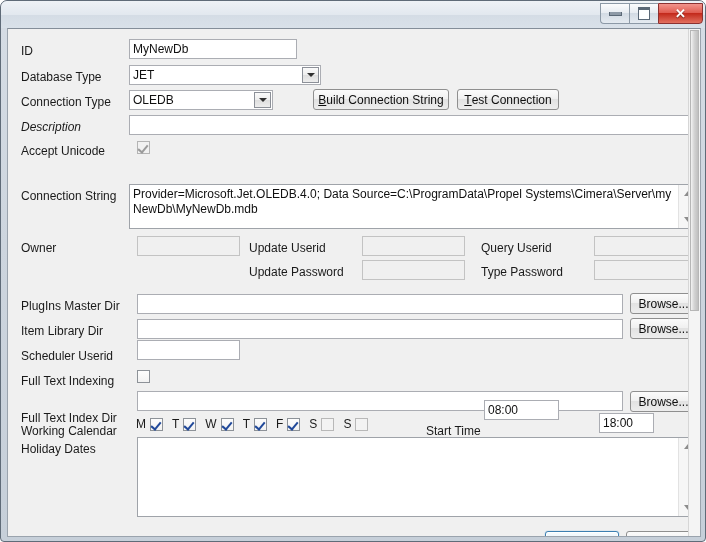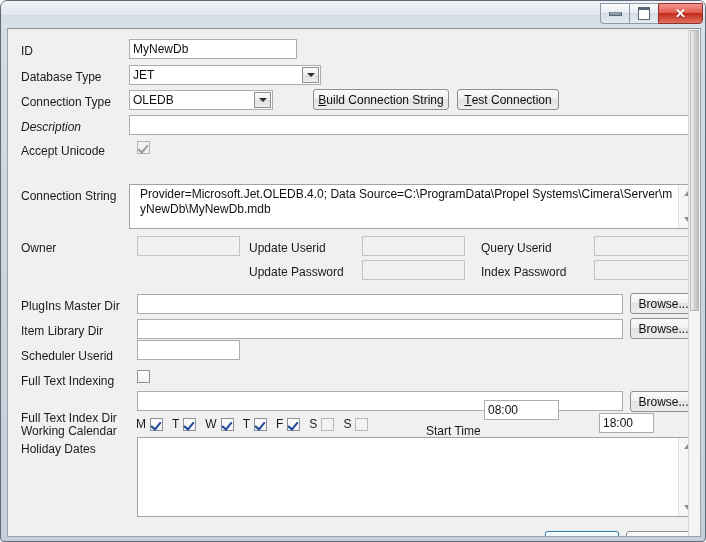--- a/index.html
+++ b/index.html
@@ -235,21 +235,21 @@
 
   
   .ta {
     position: absolute;
     box-sizing: border-box;
     background: #ffffff;
     border: 1px solid #9fa3a9;
   }
   .ta .ta-text {
     position: absolute;
-    left: 10px; top: 2px;
+    left: 3px; top: 2px;
     right: 19px;
     font-size: 12px;
     line-height: 15px;
     color: #101010;
     white-space: pre-wrap;
     word-break: break-all;
   }
   .ta .sb {
     position: absolute;
     right: 0; top: 0;
@@ -384,21 +384,21 @@
 
       <div class="lbl" style="left:241px; top:212px;">Update Userid</div>
       <div class="tb disabled" style="left:354px; top:207px; width:103px; height:20px;"></div>
 
       <div class="lbl" style="left:473px; top:212px;">Query Userid</div>
       <div class="tb disabled" style="left:586px; top:207px; width:103px; height:20px;"></div>
 
       <div class="lbl" style="left:241px; top:236px;">Update Password</div>
       <div class="tb disabled" style="left:354px; top:231px; width:103px; height:20px;"></div>
 
-      <div class="lbl" style="left:473px; top:236px;">Index Password</div>
+      <div class="lbl" style="left:473px; top:236px;">Type Password</div>
       <div class="tb disabled" style="left:586px; top:231px; width:103px; height:20px;"></div>
 
       <div class="lbl" style="left:13px; top:270px;">PlugIns Master Dir</div>
       <div class="tb" style="left:129px; top:265px; width:486px; height:20px;"></div>
       <div class="btn" style="left:622px; top:264px; width:67px; height:21px;">Browse...</div>
 
       <div class="lbl" style="left:13px; top:295px;">Item Library Dir</div>
       <div class="tb" style="left:129px; top:290px; width:486px; height:20px;"></div>
       <div class="btn" style="left:622px; top:289px; width:67px; height:21px;">Browse...</div>
 

